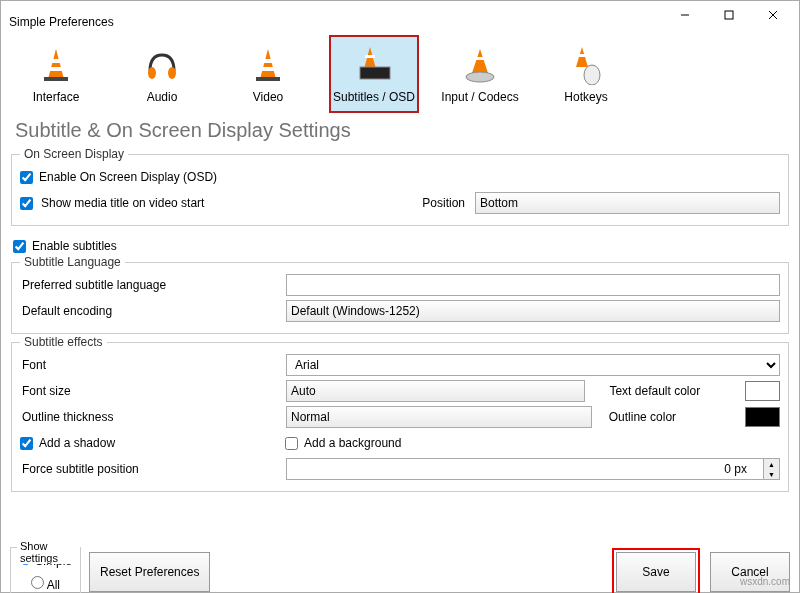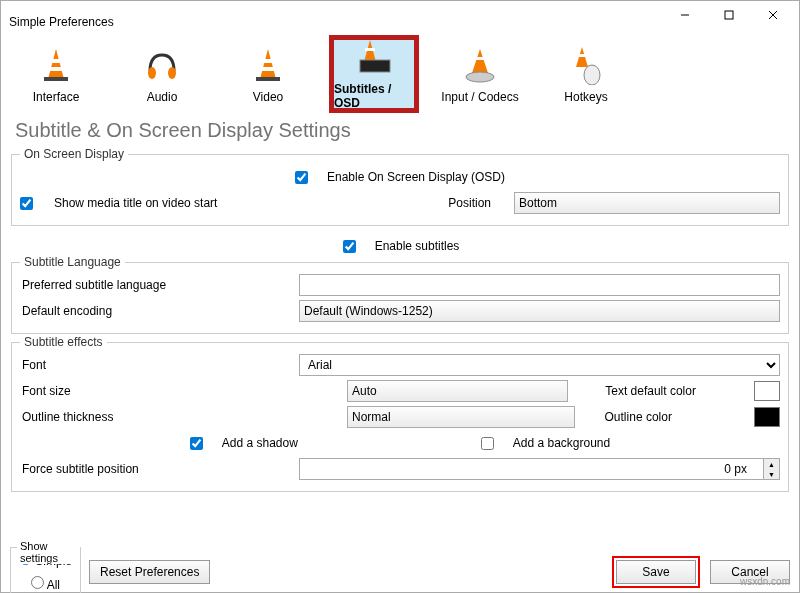--- a/index.html
+++ b/index.html
@@ -3,50 +3,50 @@
   <meta charset="utf-8">
   <style>
     * { box-sizing: border-box; margin: 0; padding: 0; font-family: 'Segoe UI', Tahoma, sans-serif; font-size: 12px; color: #000; }
     body { background: #fff; width: 800px; height: 593px; border: 1px solid #aaa; overflow: hidden; }
     .titlebar { display: flex; justify-content: space-between; align-items: flex-end; height: 28px; padding: 0 4px 0 8px; }
     .title { font-size: 12px; }
     .winbtns { display: flex; }
     .winbtn { width: 44px; height: 28px; display: flex; align-items: center; justify-content: center; cursor: pointer; font-family: sans-serif; }
     .tabbar { display: flex; padding: 6px 10px 0 10px; gap: 16px; }
     .tabitem { width: 90px; height: 78px; display: flex; flex-direction: column; align-items: center; justify-content: center; gap: 4px; cursor: pointer; border: 1px solid transparent; }
-    .tabitem.selected { background: #cbe8f6; border: 5px solid #b91c1c; font-weight: bold; }
+    .tabitem.selected { background: #cbe8f6; border: 2px solid #b91c1c; }
     .tabicon { width: 42px; height: 42px; display:flex; align-items:center; justify-content:center; }
     .tabtxt { font-size: 12px; }
     h1.page-title { font-size: 20px; font-weight: 400; padding: 6px 14px 8px 14px; color: #737373; }
     .content { padding: 0 10px; }
     .fieldset { border: 1px solid #ccc; margin: 4px 0 8px 0; padding: 8px 8px; position: relative; }
     .legend { position: absolute; top: -8px; left: 8px; background: #fff; padding: 0 4px; font-size: 12px; color: #333; }
-    .row { display: flex; align-items: center; min-height: 24px; margin: 2px 0; gap: 19px; justify-content: center; }
+    .row { display: flex; align-items: center; min-height: 24px; margin: 2px 0; gap: 6px; }
     .chk { accent-color: #0078d7; }
     label { font-size: 12px; }
     .label-col { width: 260px; flex-shrink:0; padding-left: 2px; }
     .label-col2 { width: 130px; flex-shrink:0; }
     input[type=text], select, .dropdown { height: 22px; border: 1px solid #aaa; background: #fff; padding: 0 4px; font-size: 12px; }
     .dropdown { appearance: none; background: linear-gradient(#fdfdfd,#ebebeb); }
     select.full, input.full { flex: 1; }
     .colorbox { width: 38px; height: 20px; border: 1px solid #7a7a7a; background: #fff; display:inline-block; }
     .colorbox.black { background: #000; }
     .spinner { display:flex; align-items:center; height:22px; }
     .spinner input { height:22px; border:1px solid #aaa; text-align:right; padding-right:16px; width: 320px; }
     .spin-btns { display:flex; flex-direction:column; height:22px; border:1px solid #aaa; border-left:none; width:16px; }
     .spin-btns div { flex:1; display:flex; align-items:center; justify-content:center; font-size:7px; background:#eee; cursor:pointer; }
     .bottom { position:absolute; bottom:0; left:0; right:0; height:42px; display:flex; align-items:center; padding: 0 10px; justify-content: space-between; }
     .showset { border:1px solid #ccc; padding: 4px 8px 4px 8px; position:relative; }
     .showset .lg { position:absolute; top:-8px; left:6px; background:#fff; padding:0 3px; font-size:11px; }
     .radiorow { display:flex; gap:8px; align-items:center;flex-direction:column; }
-    .btn { height:24px; min-width:80px; border:1px solid #999; background: linear-gradient(#fcfcfc,#e8e8e8); cursor:pointer; padding:0 10px; }
+    .btn { height:40px; min-width:80px; border:1px solid #999; background: linear-gradient(#fcfcfc,#e8e8e8); cursor:pointer; padding:0 10px; }
     .save-wrap { border: 2px solid #e00; padding: 2px; }
     .rightbtns { display:flex; gap:10px; align-items:center; }
     .pos-lbl { width: 60px; text-align: right; margin-left: auto; margin-right:4px; }
-    .half-combo { width: 330px; margin-left: 48px; }
+    .half-combo { width: 330px; }
     .combo-wide { flex:1; }
     .wc { position:absolute; bottom:6px; right:10px; color:#999; font-size:10px; }
   </style>
 </head>
 <body>
 
 <div class="titlebar">
   <span class="title">Simple Preferences</span>
   <div class="winbtns">
     <div class="winbtn">

